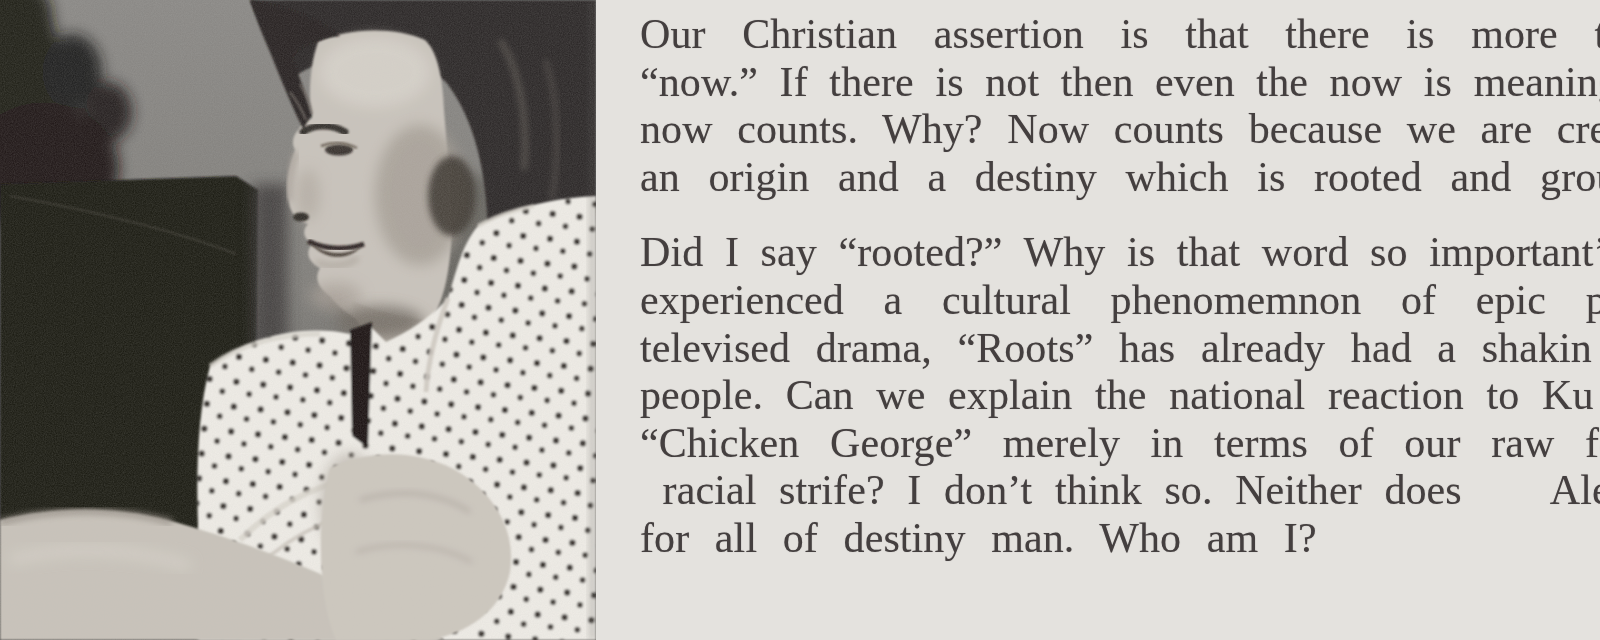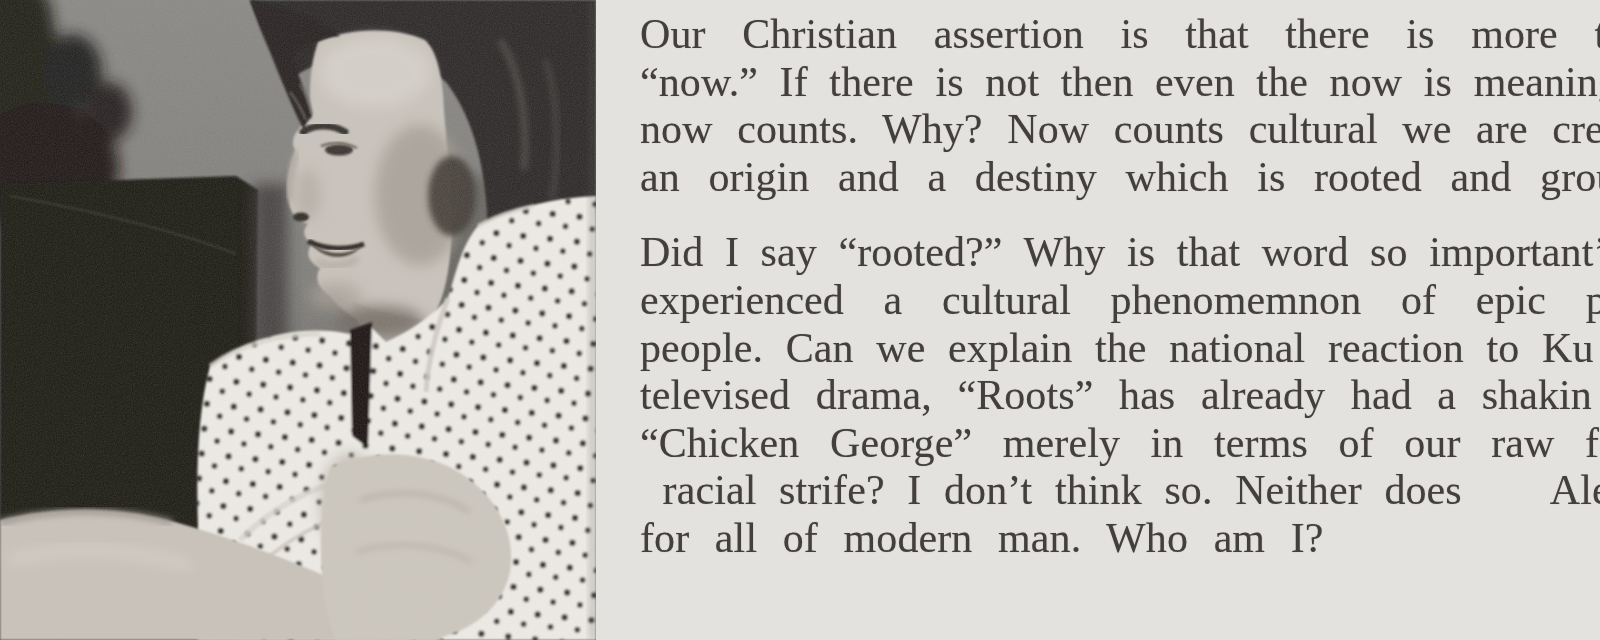--- a/index.html
+++ b/index.html
@@ -157,24 +157,24 @@
       </g>
 
       <rect x="589" y="0" width="7" height="640" fill="#55534f" opacity="0.25" filter="url(#b5)"></rect>
       <rect x="0" y="0" width="596" height="640" filter="url(#grain)"></rect>
     </svg>
   </div>
 
   <div class="text-col">
     <p class="line l1">Our Christian assertion is that there is more to</p>
     <p class="line l2">“now.” If there is not then even the now is meaning</p>
-    <p class="line l3">now counts. Why? Now counts cultural we are cre</p>
+    <p class="line l3">now counts. Why? Now counts because we are cre</p>
     <p class="line l4">an origin and a destiny which is rooted and grou</p>
     <p class="line l5 para-break">Did I say “rooted?” Why is that word so important’</p>
     <p class="line l6">experienced a cultural phenomemnon of epic pr</p>
+    <p class="line l7">televised drama, “Roots” has already had a shakin</p>
     <p class="line l8">people. Can we explain the national reaction to Ku</p>
-    <p class="line l7">televised drama, “Roots” has already had a shakin</p>
     <p class="line l9">“Chicken George” merely in terms of our raw fe</p>
     <p class="line l10"> racial strife? I don’t think so. Neither does    Ale</p>
-    <p class="line l12">for all of modern man. Who am I?</p>
+    <p class="line l12">for all of destiny man. Who am I?</p>
   </div>
 
 </div>
 
 </body></html>

